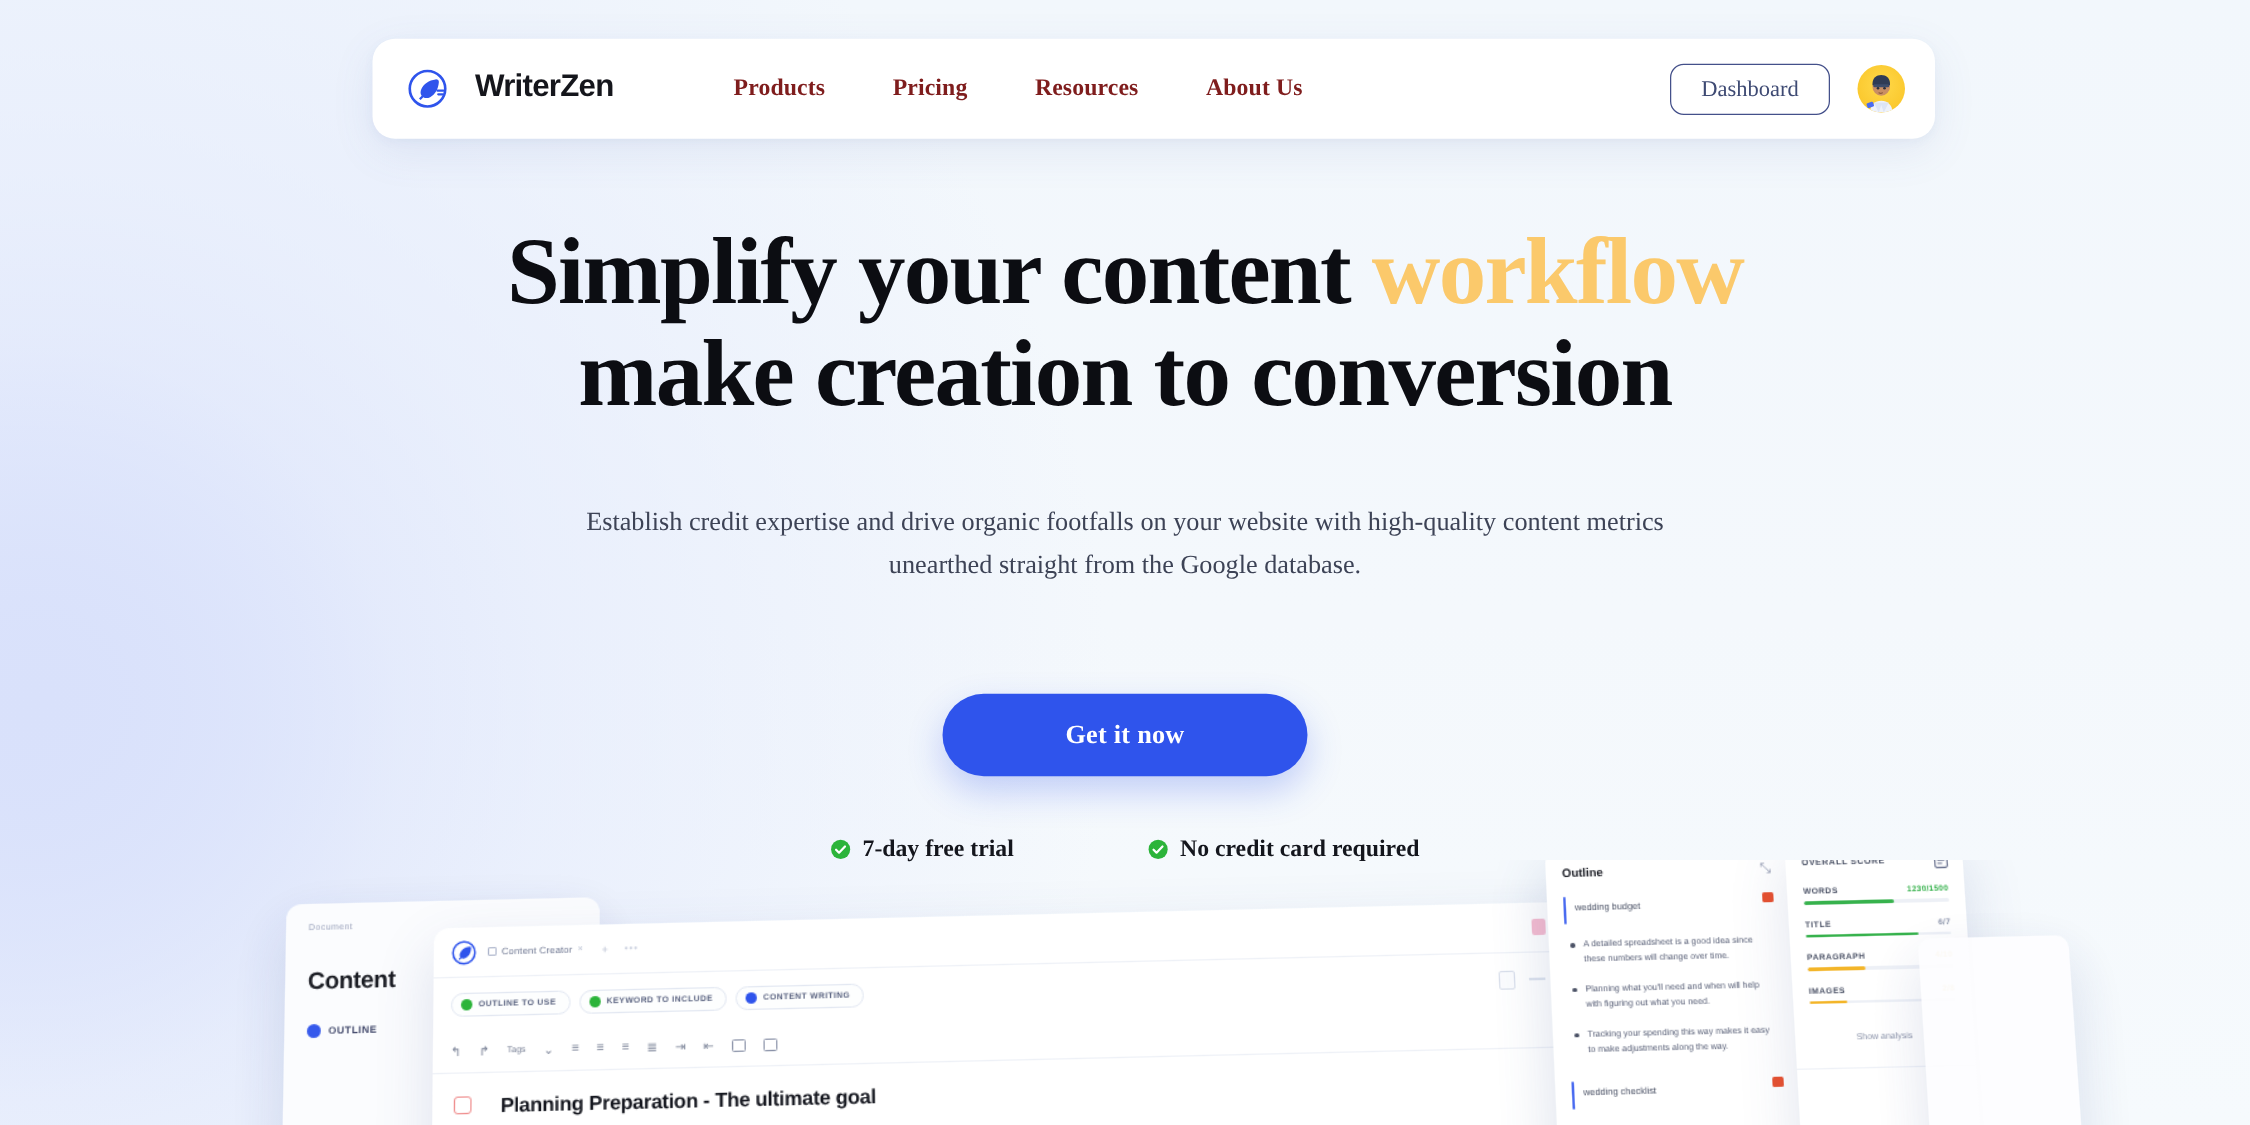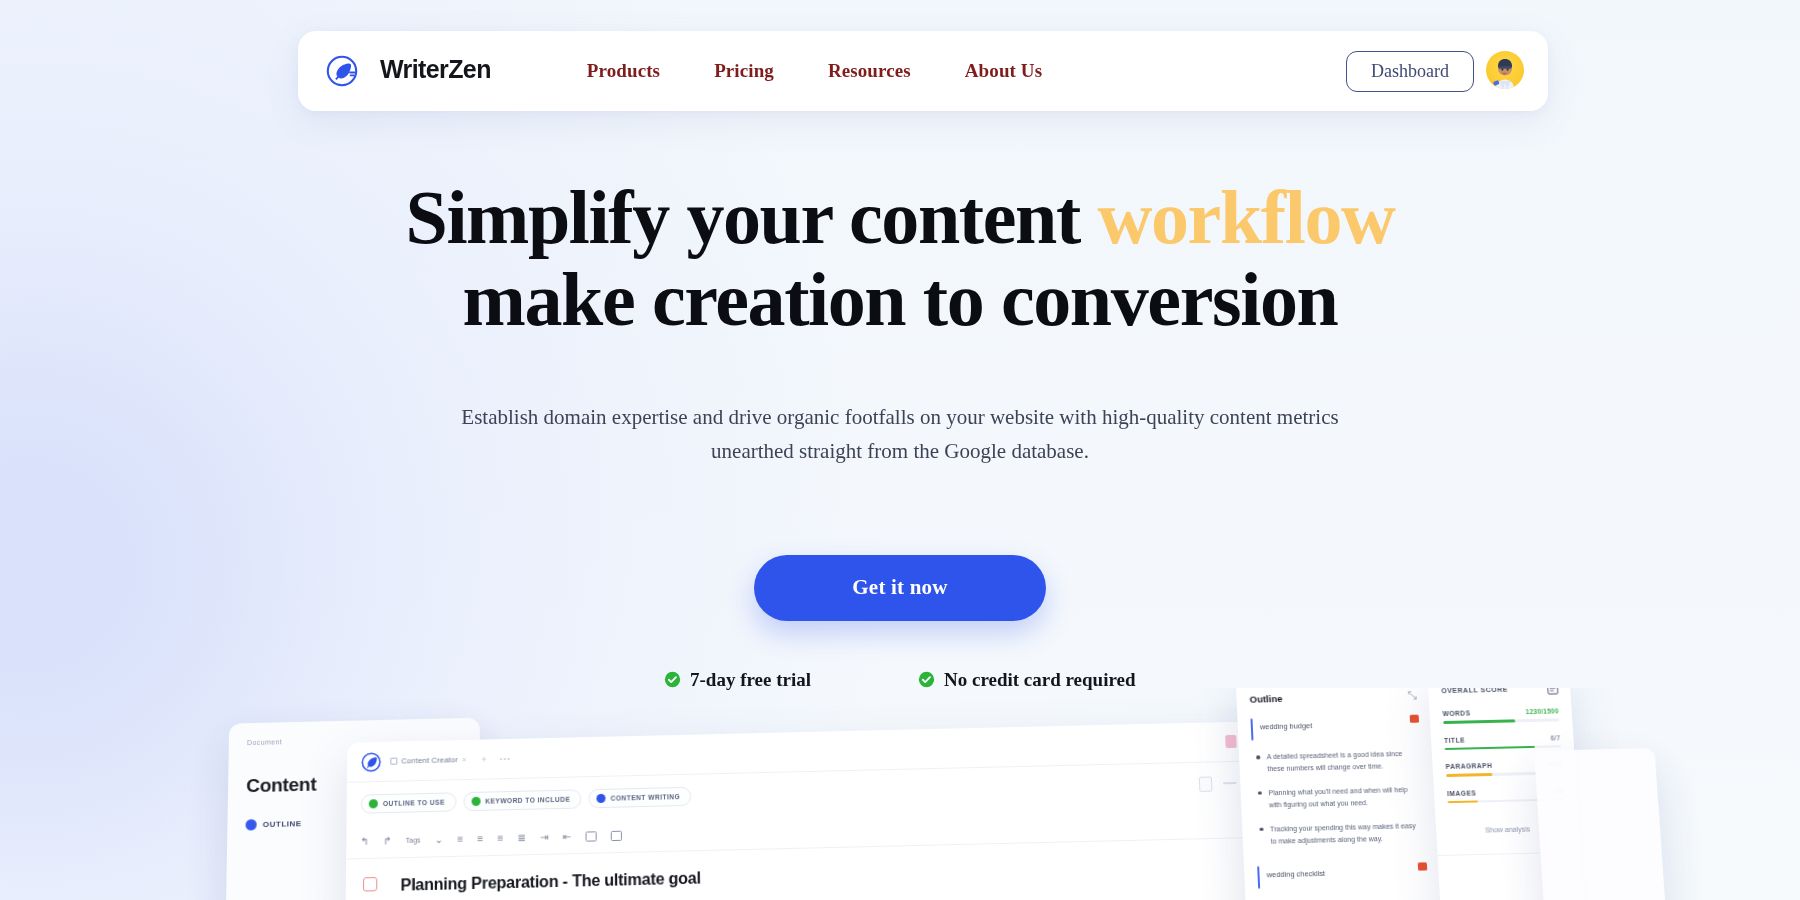--- a/index.html
+++ b/index.html
@@ -48,21 +48,21 @@
   .nav-link {
     font-family:"Liberation Serif", serif;
     font-size:19px; font-weight:700;
     color:#7f1d1d;
     letter-spacing:0.1px;
     cursor:pointer; white-space:nowrap;
   }
 
   #header-right {
     margin-left:auto;
-    display:flex; gap:12px;
+    display:flex; align-items:center; gap:22px;
   }
   #dashboard-button {
     font-family:"Liberation Serif", serif;
     font-size:18px; font-weight:400;
     color:#3e4a73;
     border:1.6px solid #44508a;
     border-radius:11px;
     padding:9px 24px;
     background:transparent;
     cursor:pointer; white-space:nowrap;
@@ -349,21 +349,21 @@
           <path d="M17.2 22.2c.9.7 1.8.7 2.7 0" stroke="#8a5a3a" stroke-width=".9" fill="none" stroke-linecap="round"></path>
           <rect x="7.5" y="30" width="5.5" height="4" rx="1" fill="#4a6bf0" transform="rotate(-20 10 32)"></rect>
         </svg>
       </div>
     </div>
   </div>
 
   <section id="hero">
     <h1 id="headline"><span>Simplify your content </span><span class="accent">workflow</span><span> make creation to conversion</span></h1>
 
-    <p id="subheadline">Establish domain expertise and drive organic footfalls on your website with high-quality content metrics unearthed straight from the Google database.</p>
+    <p id="subheadline">Establish credit expertise and drive organic footfalls on your website with high-quality content metrics unearthed straight from the Google database.</p>
 
     <button id="cta-button">Get it now</button>
 
     <div id="trust-row">
       <div class="trust-item">
         <svg class="check-icon" viewBox="0 0 20 20">
           <circle cx="10" cy="10" r="9" fill="#2cb43a"></circle>
           <path d="M5.7 10.3l2.8 2.8 5.6-5.8" stroke="#fff" stroke-width="2.1" fill="none" stroke-linecap="round" stroke-linejoin="round"></path>
         </svg>
         <span class="trust-text">7-day free trial</span>

